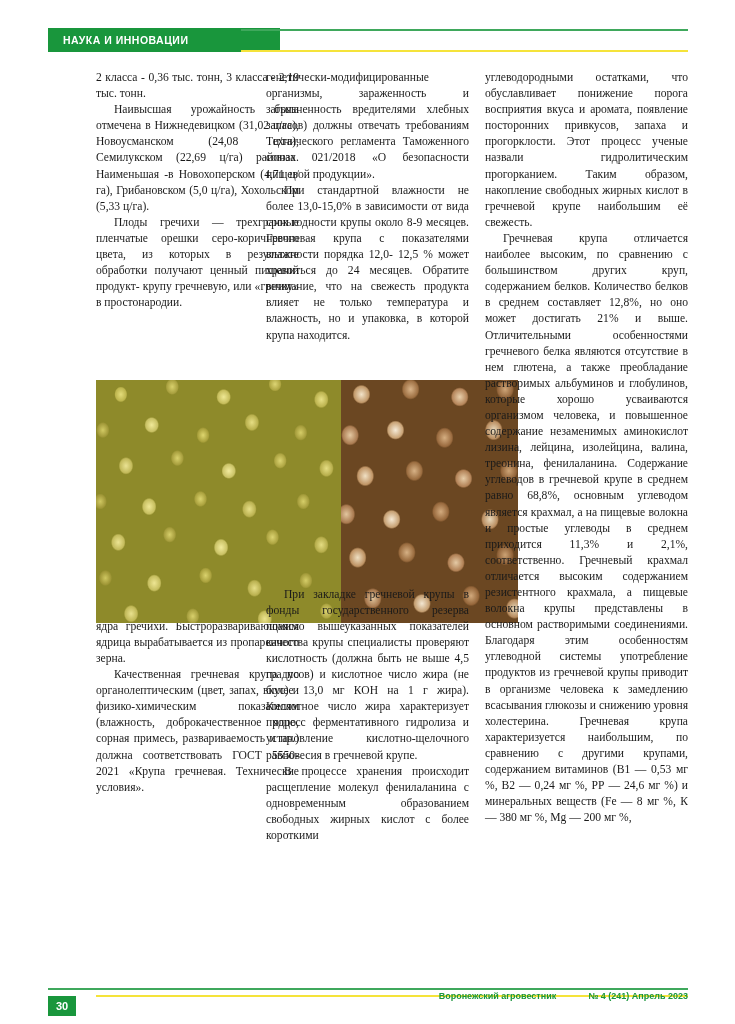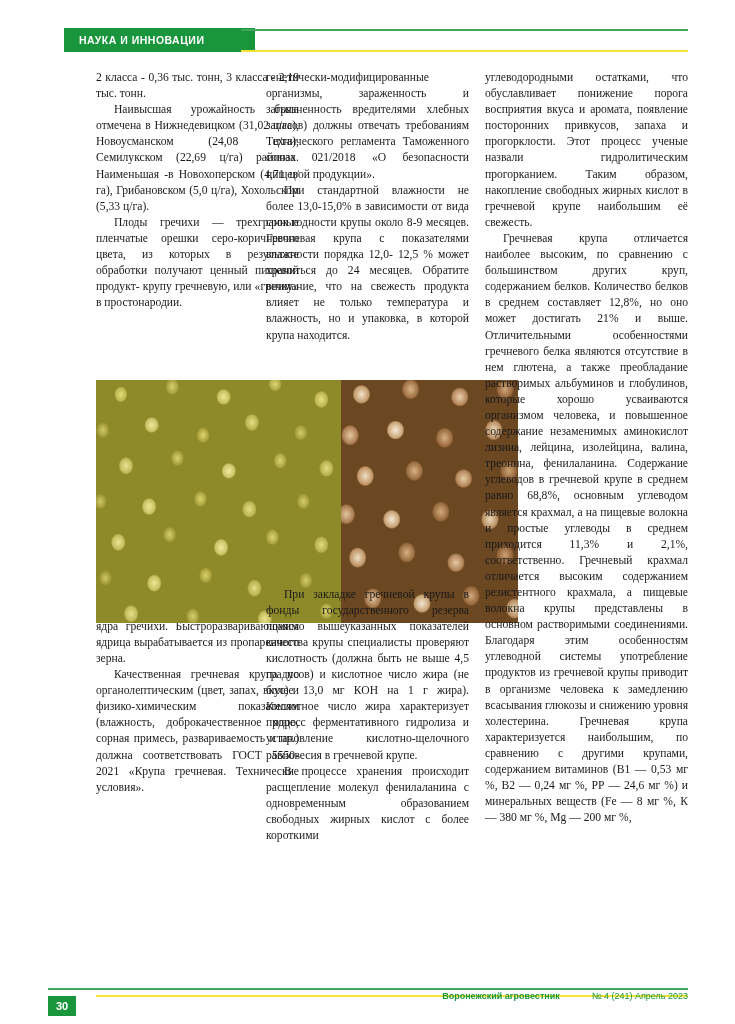--- a/index.html
+++ b/index.html
@@ -28,23 +28,23 @@
   
   .header {
     position: absolute;
     left: 48px;
     top: 28px;
     width: 640px;
     height: 26px;
   }
   .header-tag {
     position: absolute;
-    left: 16px;
+    left: 0;
     top: 0;
-    width: 191px;
+    width: 232px;
     height: 24px;
     background: #19963c;
     display: flex;
     align-items: center;
     box-sizing: border-box;
     padding-left: 15px;
   }
   .header-tag-label {
     font-family: "Liberation Sans", "DejaVu Sans", sans-serif;
     font-weight: bold;
@@ -264,21 +264,21 @@
   .footer-journal {
     font-family: "Liberation Sans", "DejaVu Sans", sans-serif;
     font-size: 9px;
     font-weight: bold;
     color: #19963c;
     white-space: nowrap;
   }
   .footer-issue {
     font-family: "Liberation Sans", "DejaVu Sans", sans-serif;
     font-size: 9px;
-    font-weight: normal;
+    font-weight: bold;
     color: #19963c;
     white-space: nowrap;
   }
 </style>
 </head>
 <body>
 
 <div class="page">
 
   <div class="header">

